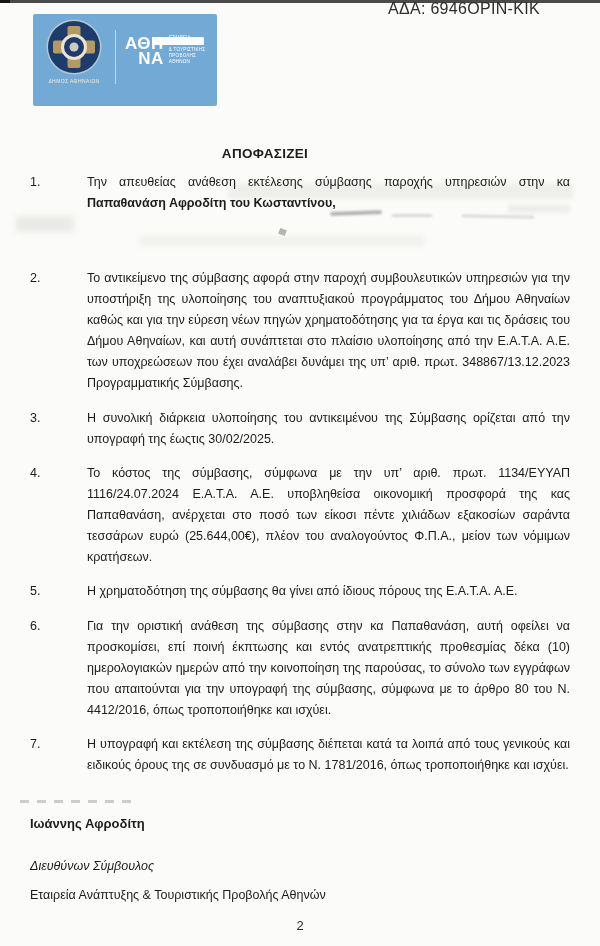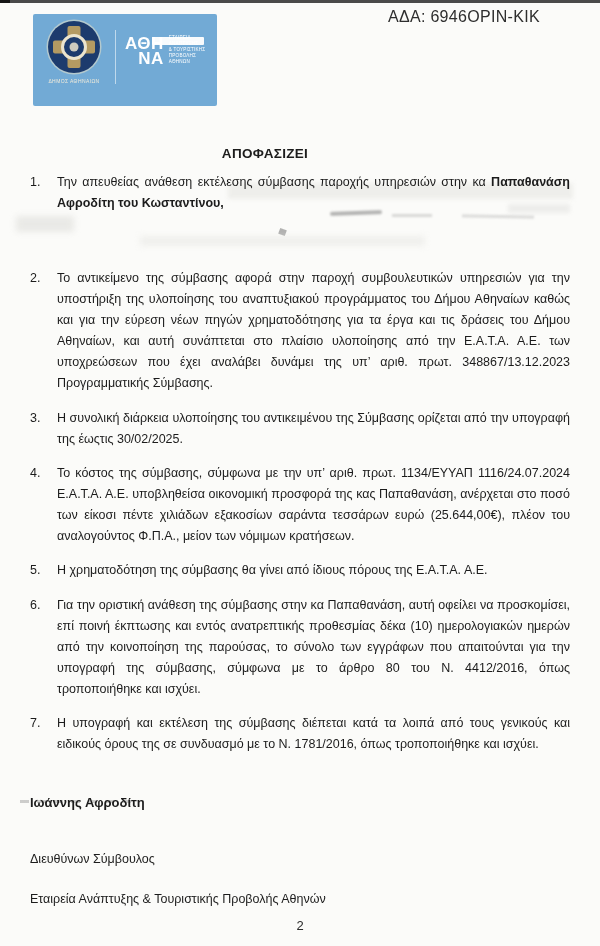--- a/index.html
+++ b/index.html
@@ -19,21 +19,21 @@
   .sm-b{left:330px;top:211px;width:52px;height:4px;background:#6e6e6e;opacity:.5;filter:blur(1px);transform:rotate(-2deg);border-radius:2px;}
   .sm-c{left:392px;top:214px;width:40px;height:2.5px;background:#8a8a8a;opacity:.3;filter:blur(1px);}
   .sm-d{left:462px;top:215px;width:72px;height:2.5px;background:#8a8a8a;opacity:.28;filter:blur(1px);transform:rotate(1deg);}
   .sm-e{left:508px;top:204px;width:62px;height:9px;background:#9a9a98;opacity:.14;filter:blur(2px);}
   .sm-f{left:279px;top:229px;width:7px;height:6px;background:#6a6a6a;opacity:.5;filter:blur(.5px);transform:rotate(20deg);}
   .sm-g{left:16px;top:216px;width:58px;height:16px;background:#d8d8d4;opacity:.5;filter:blur(3px);}
   .sm-h{left:140px;top:236px;width:285px;height:10px;background:#e2e2de;opacity:.45;filter:blur(3px);}
   .sm-i{left:20px;top:800px;width:118px;height:2.5px;opacity:.35;
         background:repeating-linear-gradient(90deg,#777 0 9px,transparent 9px 17px);}
   
-  .ada{position:absolute;top:8px;left:388px;font-size:16px;letter-spacing:.3px;color:#2e2e2e;white-space:nowrap;}
+  .ada{position:absolute;top:0;left:388px;font-size:16px;letter-spacing:.3px;color:#2e2e2e;white-space:nowrap;}
   
   .logo{position:absolute;top:14px;left:33px;width:184px;height:92px;border-radius:2px;display:flex;}
   .emblem-wrap{width:82px;flex:none;display:flex;flex-direction:column;align-items:center;}
   .seal{width:52px;height:52px;border-radius:50%;position:relative;margin-top:7px;box-shadow:0 0 0 1.5px rgba(233,226,200,.55);}
   .cross-v{position:absolute;left:50%;top:5px;width:13px;height:42px;transform:translateX(-50%);border-radius:2px;}
   .cross-h{position:absolute;top:50%;left:5px;height:13px;width:42px;transform:translateY(-50%);border-radius:2px;}
   .medallion{position:absolute;left:50%;top:50%;width:20px;height:20px;border-radius:50%;transform:translate(-50%,-50%);
              border:3px solid #ece4cd;}
   .medallion-core{position:absolute;left:50%;top:50%;width:9px;height:9px;border-radius:50%;
                   transform:translate(-50%,-50%);background:#ece4cd;opacity:.85;}
@@ -43,28 +43,28 @@
                 font-size:17px;line-height:14.5px;letter-spacing:.5px;flex:none;}
   .org-block{margin-left:5px;margin-top:21px;color:#fff;font-size:4.6px;line-height:6px;width:50px;letter-spacing:.2px;}
   .org-block span{display:block;}
   .white-bar{position:absolute;top:23px;right:13px;width:52px;height:8px;background:#fff;opacity:.95;border-radius:1px;}
   
   .content{position:absolute;left:30px;top:143px;width:540px;font-size:12.5px;line-height:21px;}
   .doc-title{text-align:center;font-weight:bold;font-size:13.5px;letter-spacing:.3px;
              transform:translateX(-35px);margin-bottom:8px;}
   .item{display:flex;}
   .item .num{width:27px;flex:none;}
-  .item .txt{flex:1;text-align:justify;}
+  .item .txt{flex:1;text-align:justify;margin-left:30px;}
   .mb-redact{margin-bottom:54px;}
   .mb-s{margin-bottom:13px;}
   .mb-m{margin-bottom:14px;}
   .bold{font-weight:bold;}
   .sig-name{margin-top:37px;font-weight:bold;font-size:13px;}
-  .sig-role{margin-top:36px;}
-  .sig-company{margin-top:19px;}
+  .sig-role{margin-top:22px;font-style:italic;}
+  .sig-company{margin-top:8px;}
   .page-num{position:absolute;top:918px;left:0;width:600px;text-align:center;font-size:13px;color:#2a2a2a;}
 </style>
 </head>
 <body>
 
 <div class="scan-top-bar"></div>
 <div class="smudge sm-a"></div>
 <div class="smudge sm-b"></div>
 <div class="smudge sm-c"></div>
 <div class="smudge sm-d"></div>

